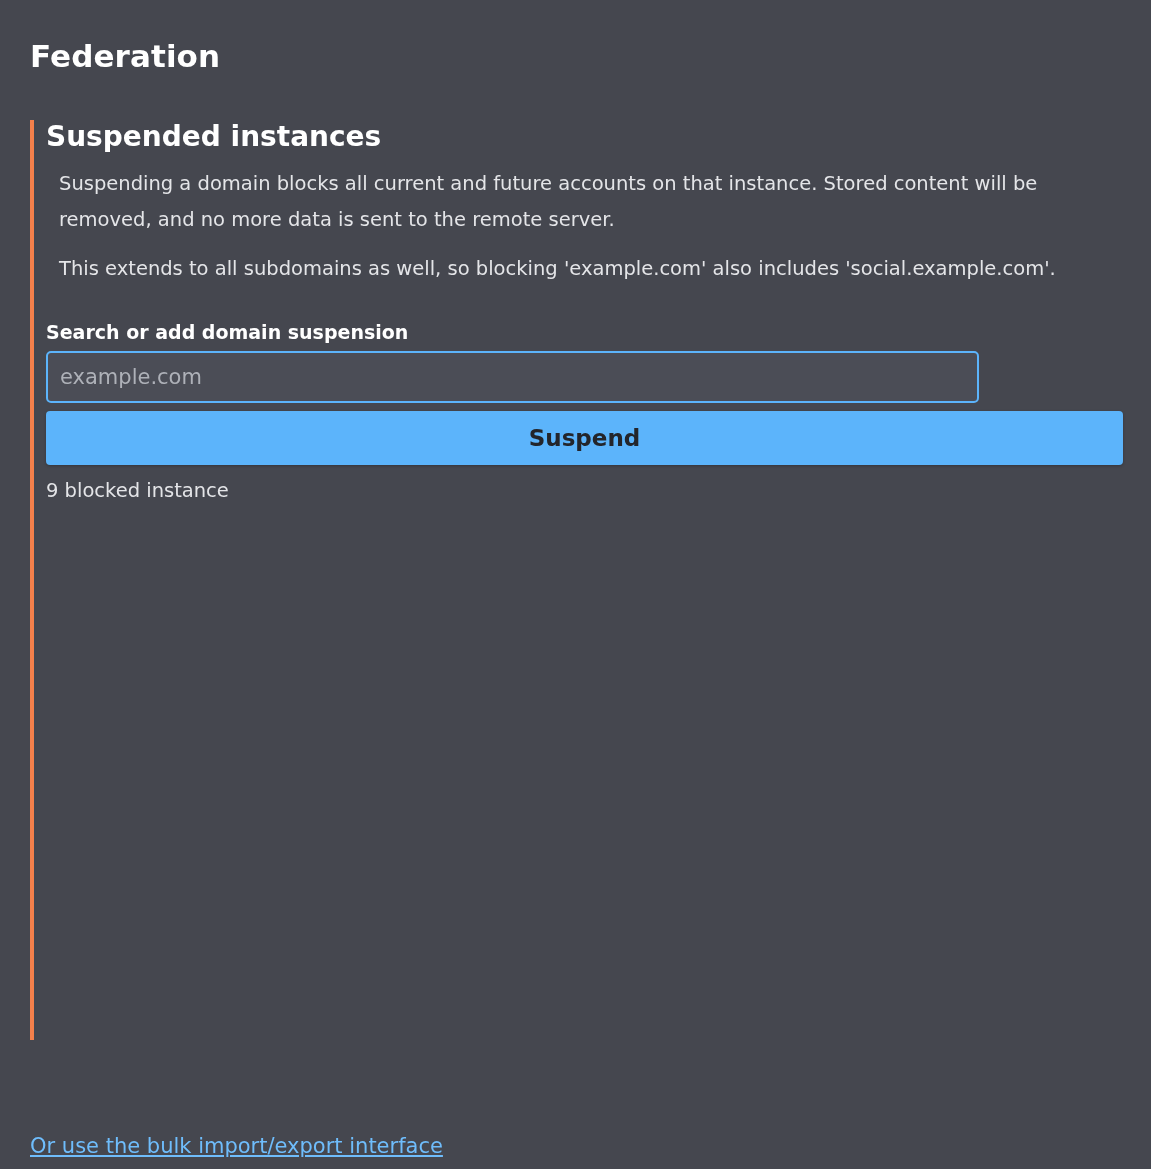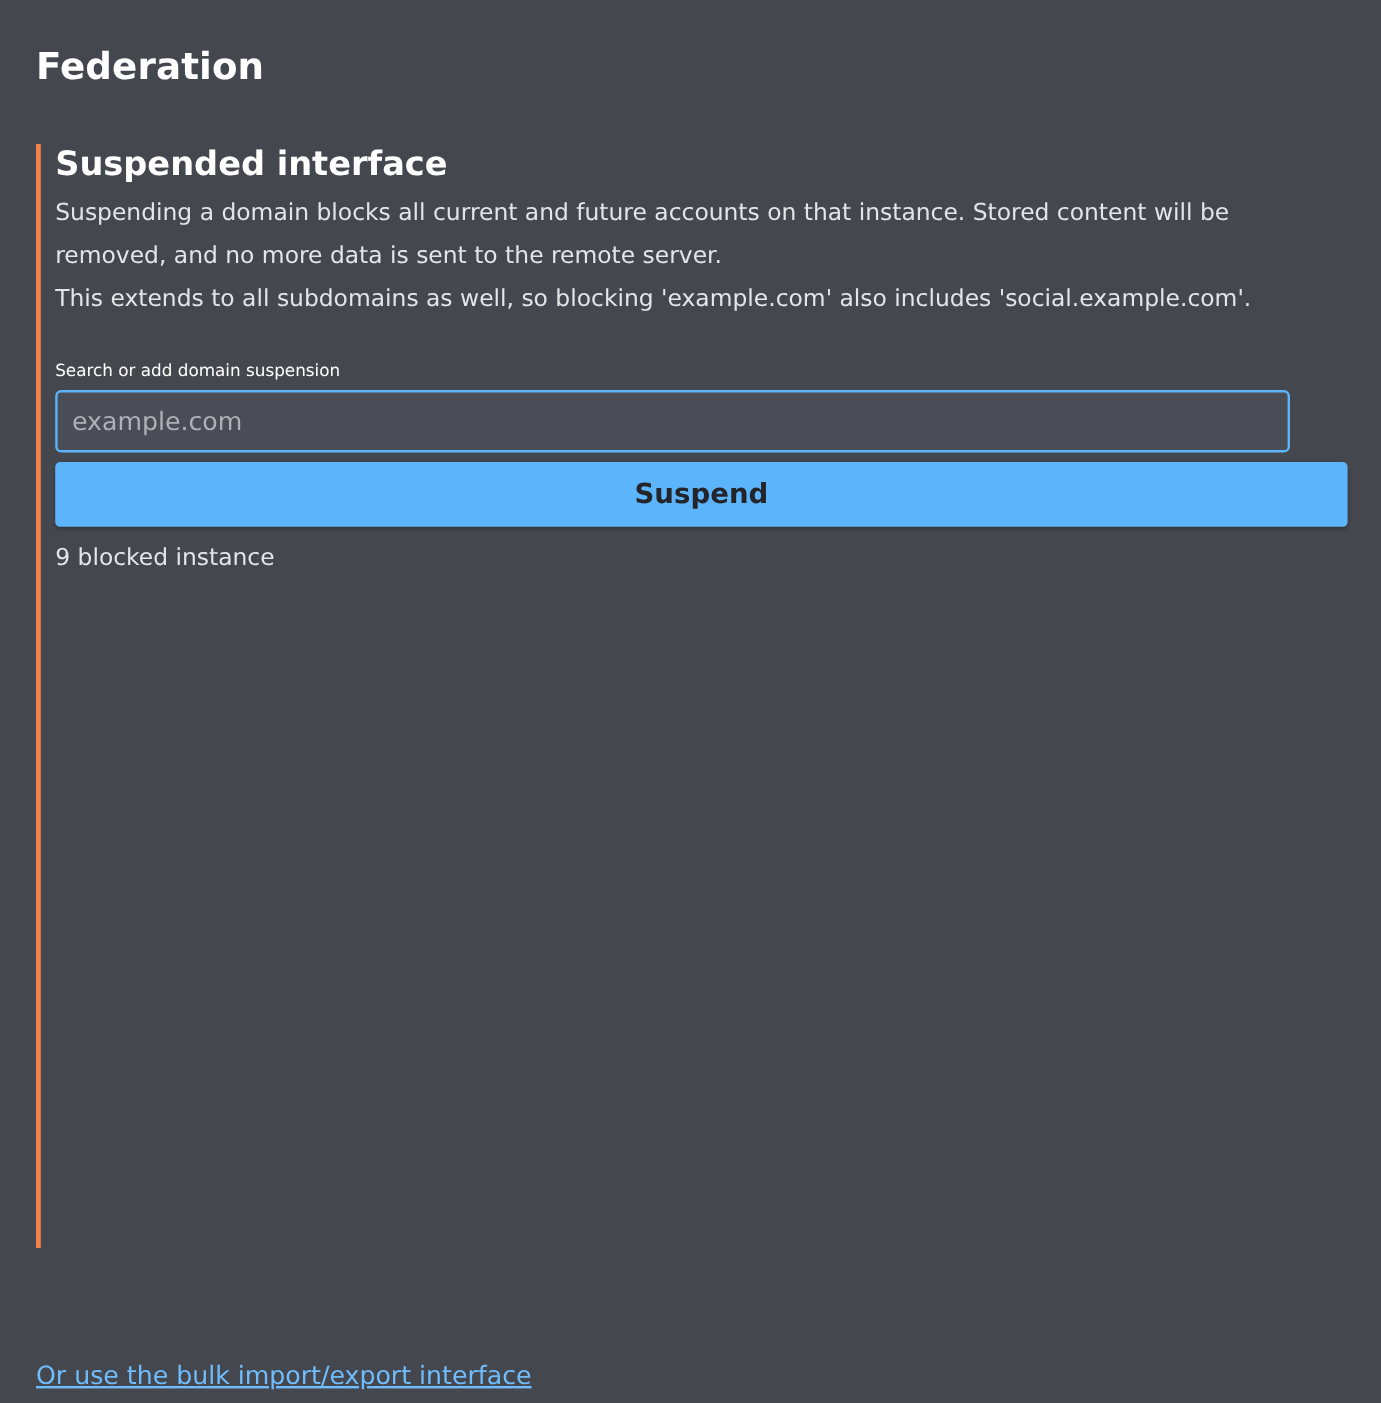--- a/index.html
+++ b/index.html
@@ -41,31 +41,31 @@
     font-weight: bold;
     color: #ffffff;
     margin: 0 0 6px 0;
   }
   .panel-desc {
     font-size: 19.5px;
     line-height: 36px;
     color: #e4e5e8;
     max-width: 1060px;
   }
-  .panel-desc p { margin: 0; }
+  .panel-desc p { margin: 13px; }
   .field-label {
-    font-size: 14px;
-    font-weight: normal;
+    font-size: 19px;
+    font-weight: bold;
     color: #ffffff;
     margin-top: 34px;
     margin-bottom: 8px;
   }
   .domain-input {
     display: block;
-    width: 1029px;
+    width: 933px;
     box-sizing: border-box;
     height: 52px;
     background: #4b4d56;
     border: 2px solid #5cb4fb;
     border-radius: 5px;
     color: #e9eaec;
     font-family: "DejaVu Sans", sans-serif;
     font-size: 21px;
     padding: 0 12px;
     outline: none;
@@ -125,21 +125,21 @@
 </style>
 </head>
 <body>
 
 <div class="page">
 
   <h1 class="page-title">Federation</h1>
 
   <div class="panel">
 
-    <h2 class="panel-title">Suspended interface</h2>
+    <h2 class="panel-title">Suspended instances</h2>
 
     <div class="panel-desc">
       <p>Suspending a domain blocks all current and future accounts on that instance. Stored content will be removed, and no more data is sent to the remote server.</p>
       <p>This extends to all subdomains as well, so blocking 'example.com' also includes 'social.example.com'.</p>
     </div>
 
     <div class="field-label">Search or add domain suspension</div>
 
     <input class="domain-input" type="text" placeholder="example.com" style="">
 

